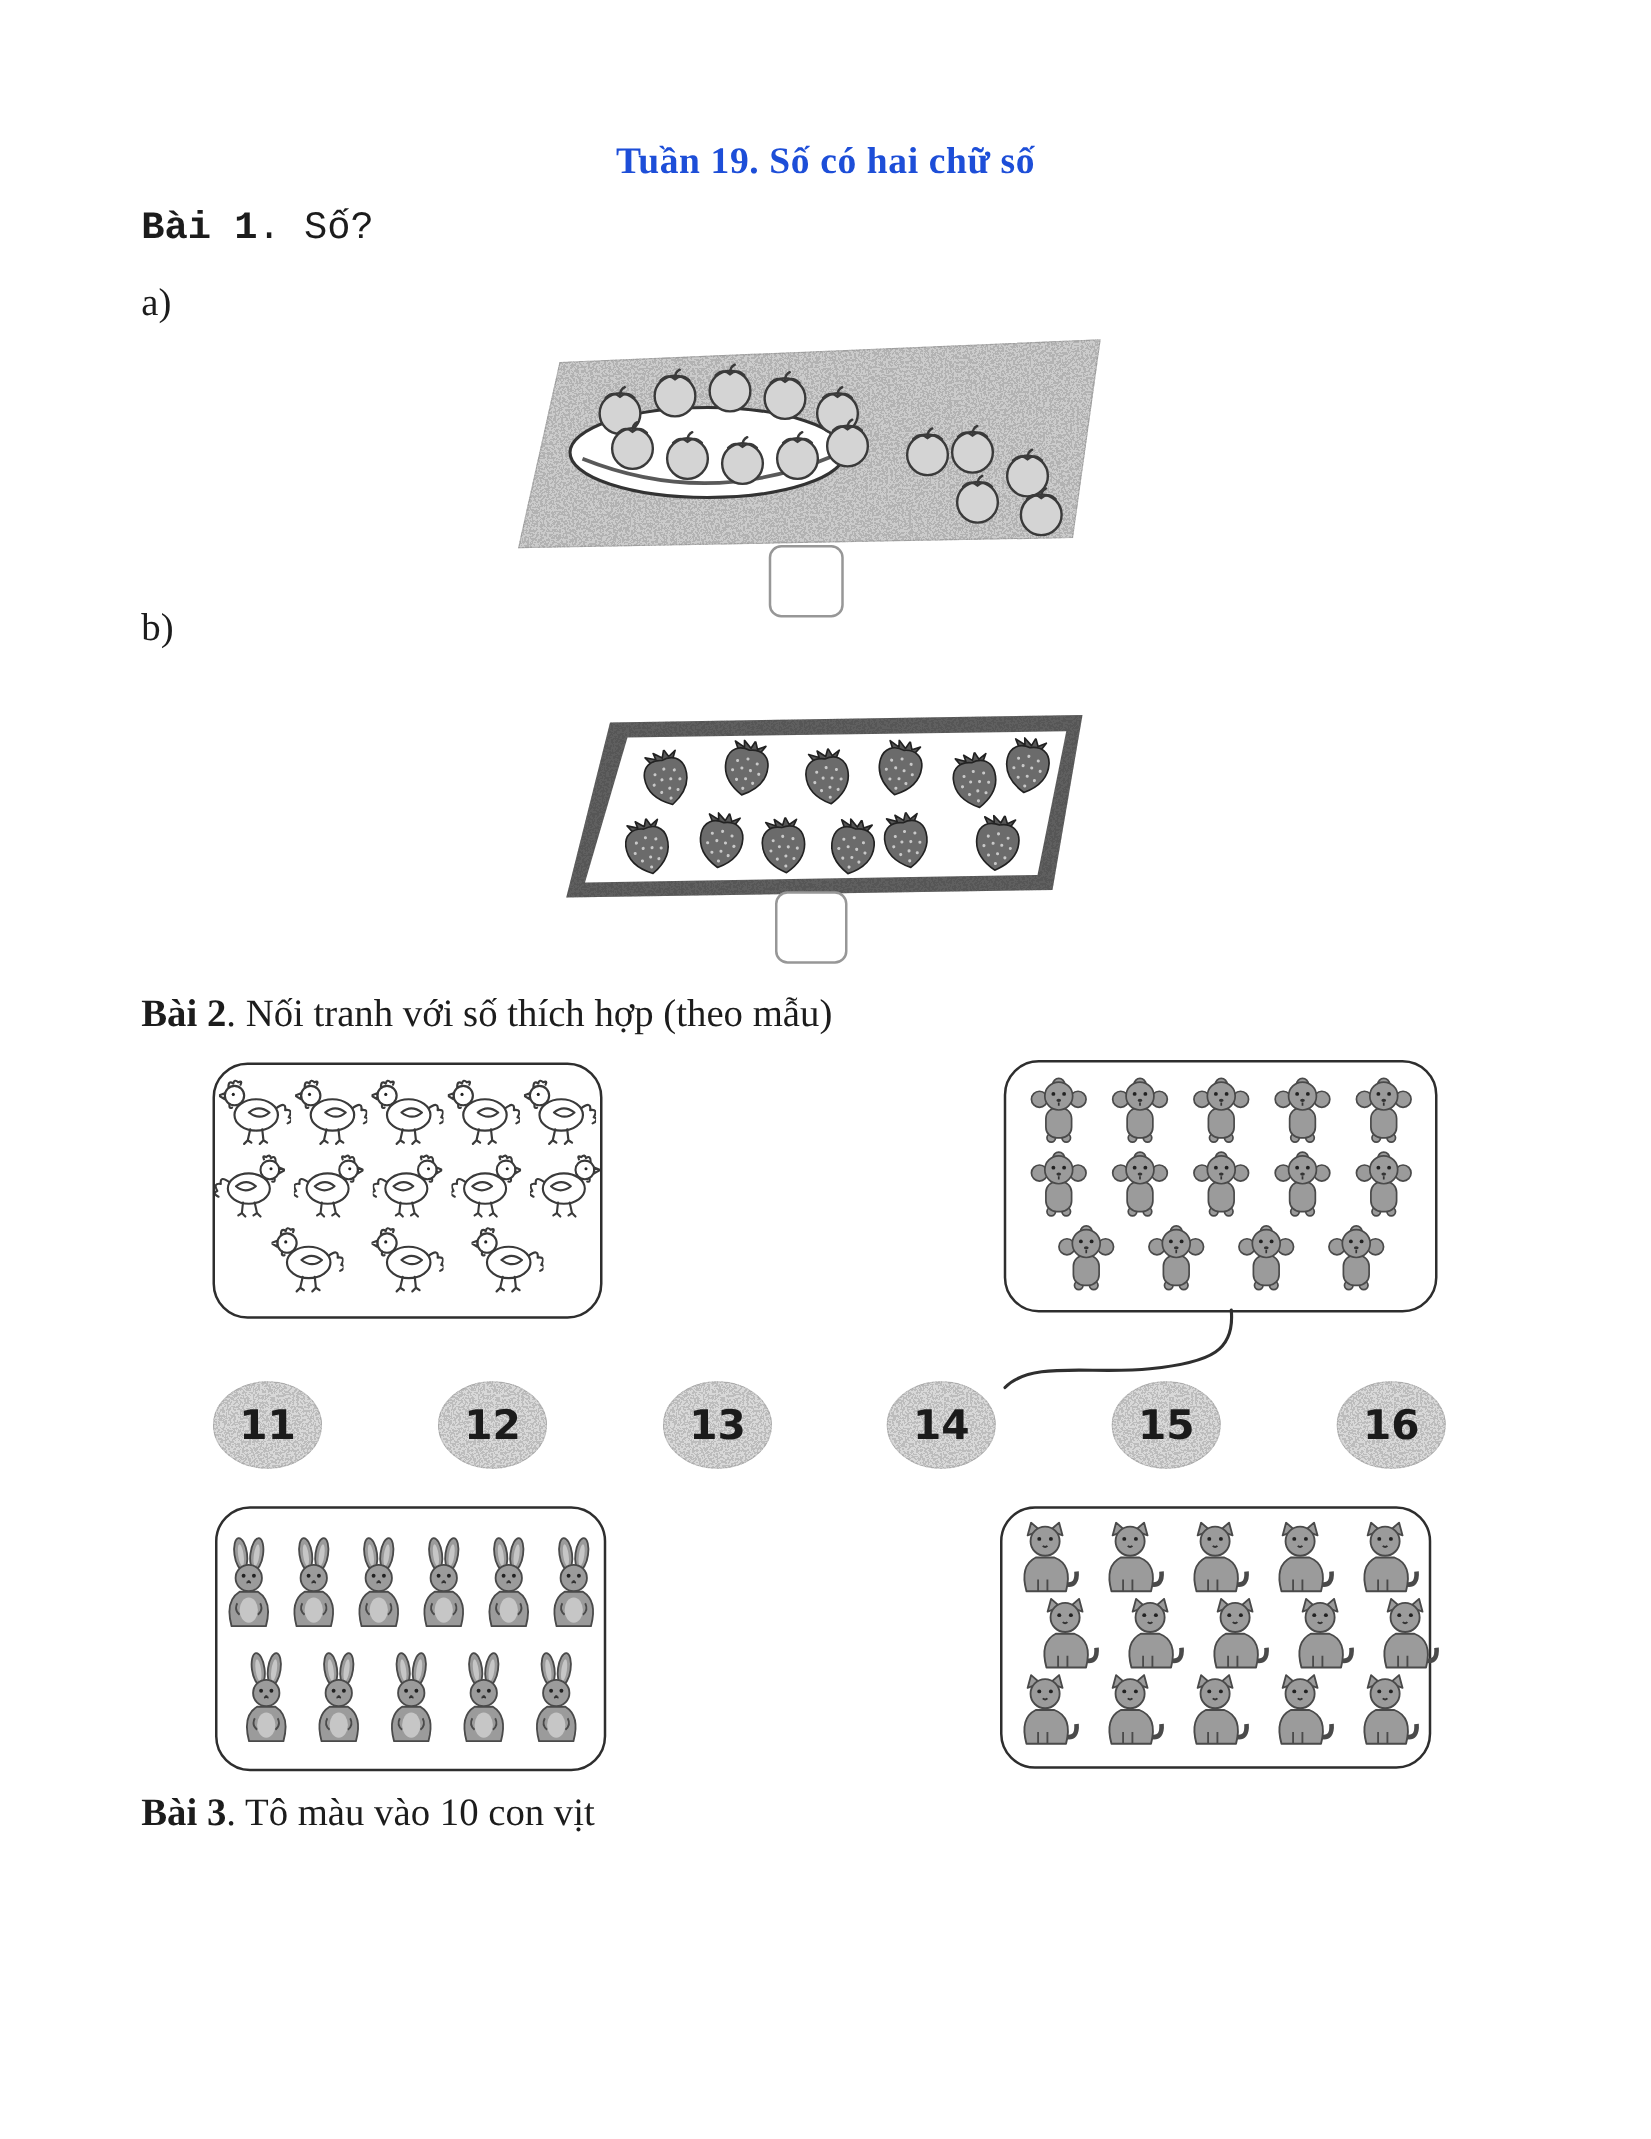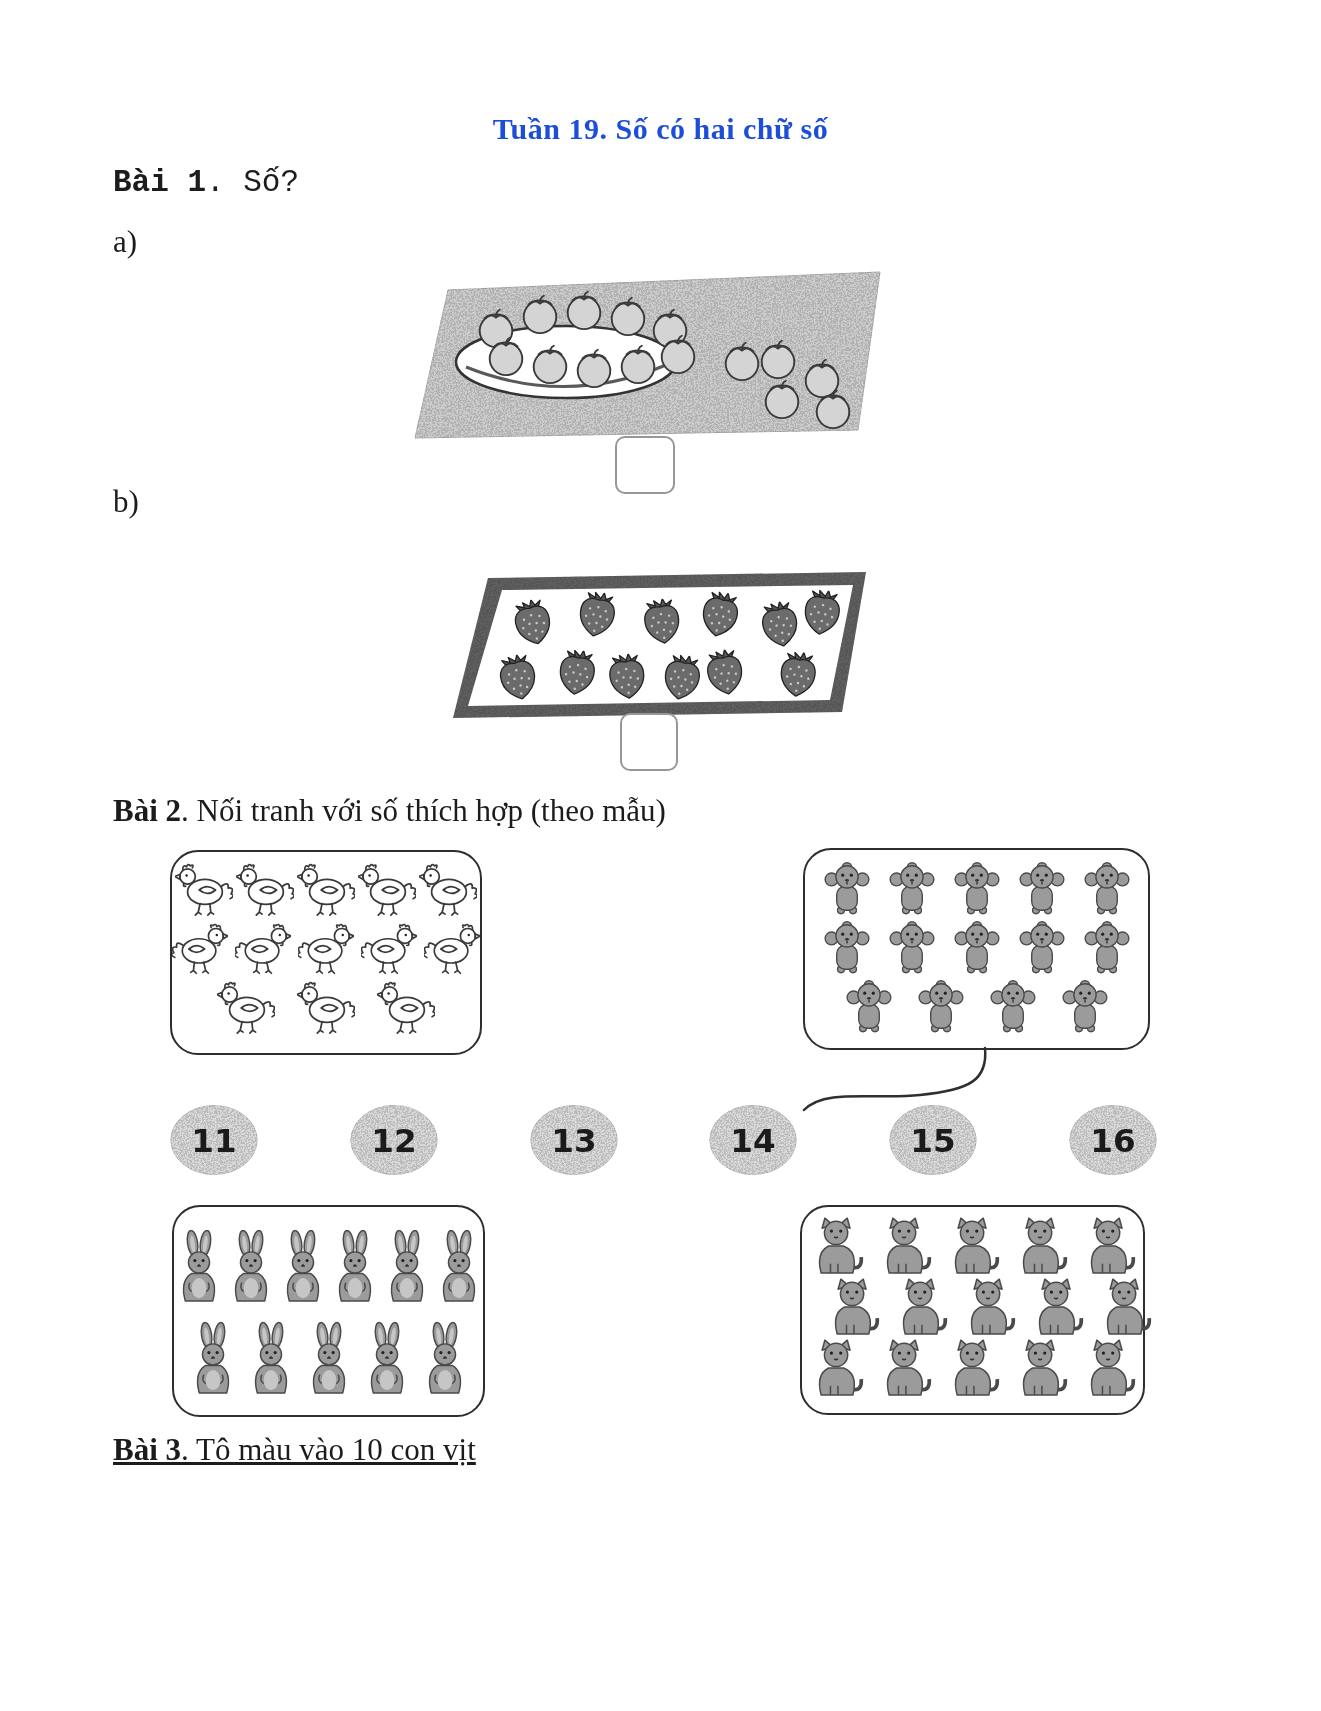--- a/index.html
+++ b/index.html
@@ -441,17 +441,17 @@
         </svg>
         <svg class="animal cat" viewBox="0 0 58 62">
           <use href="#sym-cat"></use>
         </svg>
         <svg class="animal cat" viewBox="0 0 58 62">
           <use href="#sym-cat"></use>
         </svg>
       </div>
     </div>
 
-  <div class="abs heading" style="left:113px;top:1432px;text-decoration:underline;">
+  <div class="abs heading" style="left:113px;top:1432px;">
     <b>Bài 3</b><span>. Tô màu vào 10 con vịt</span>
   </div>
 
 </div>
 
 </body></html>

